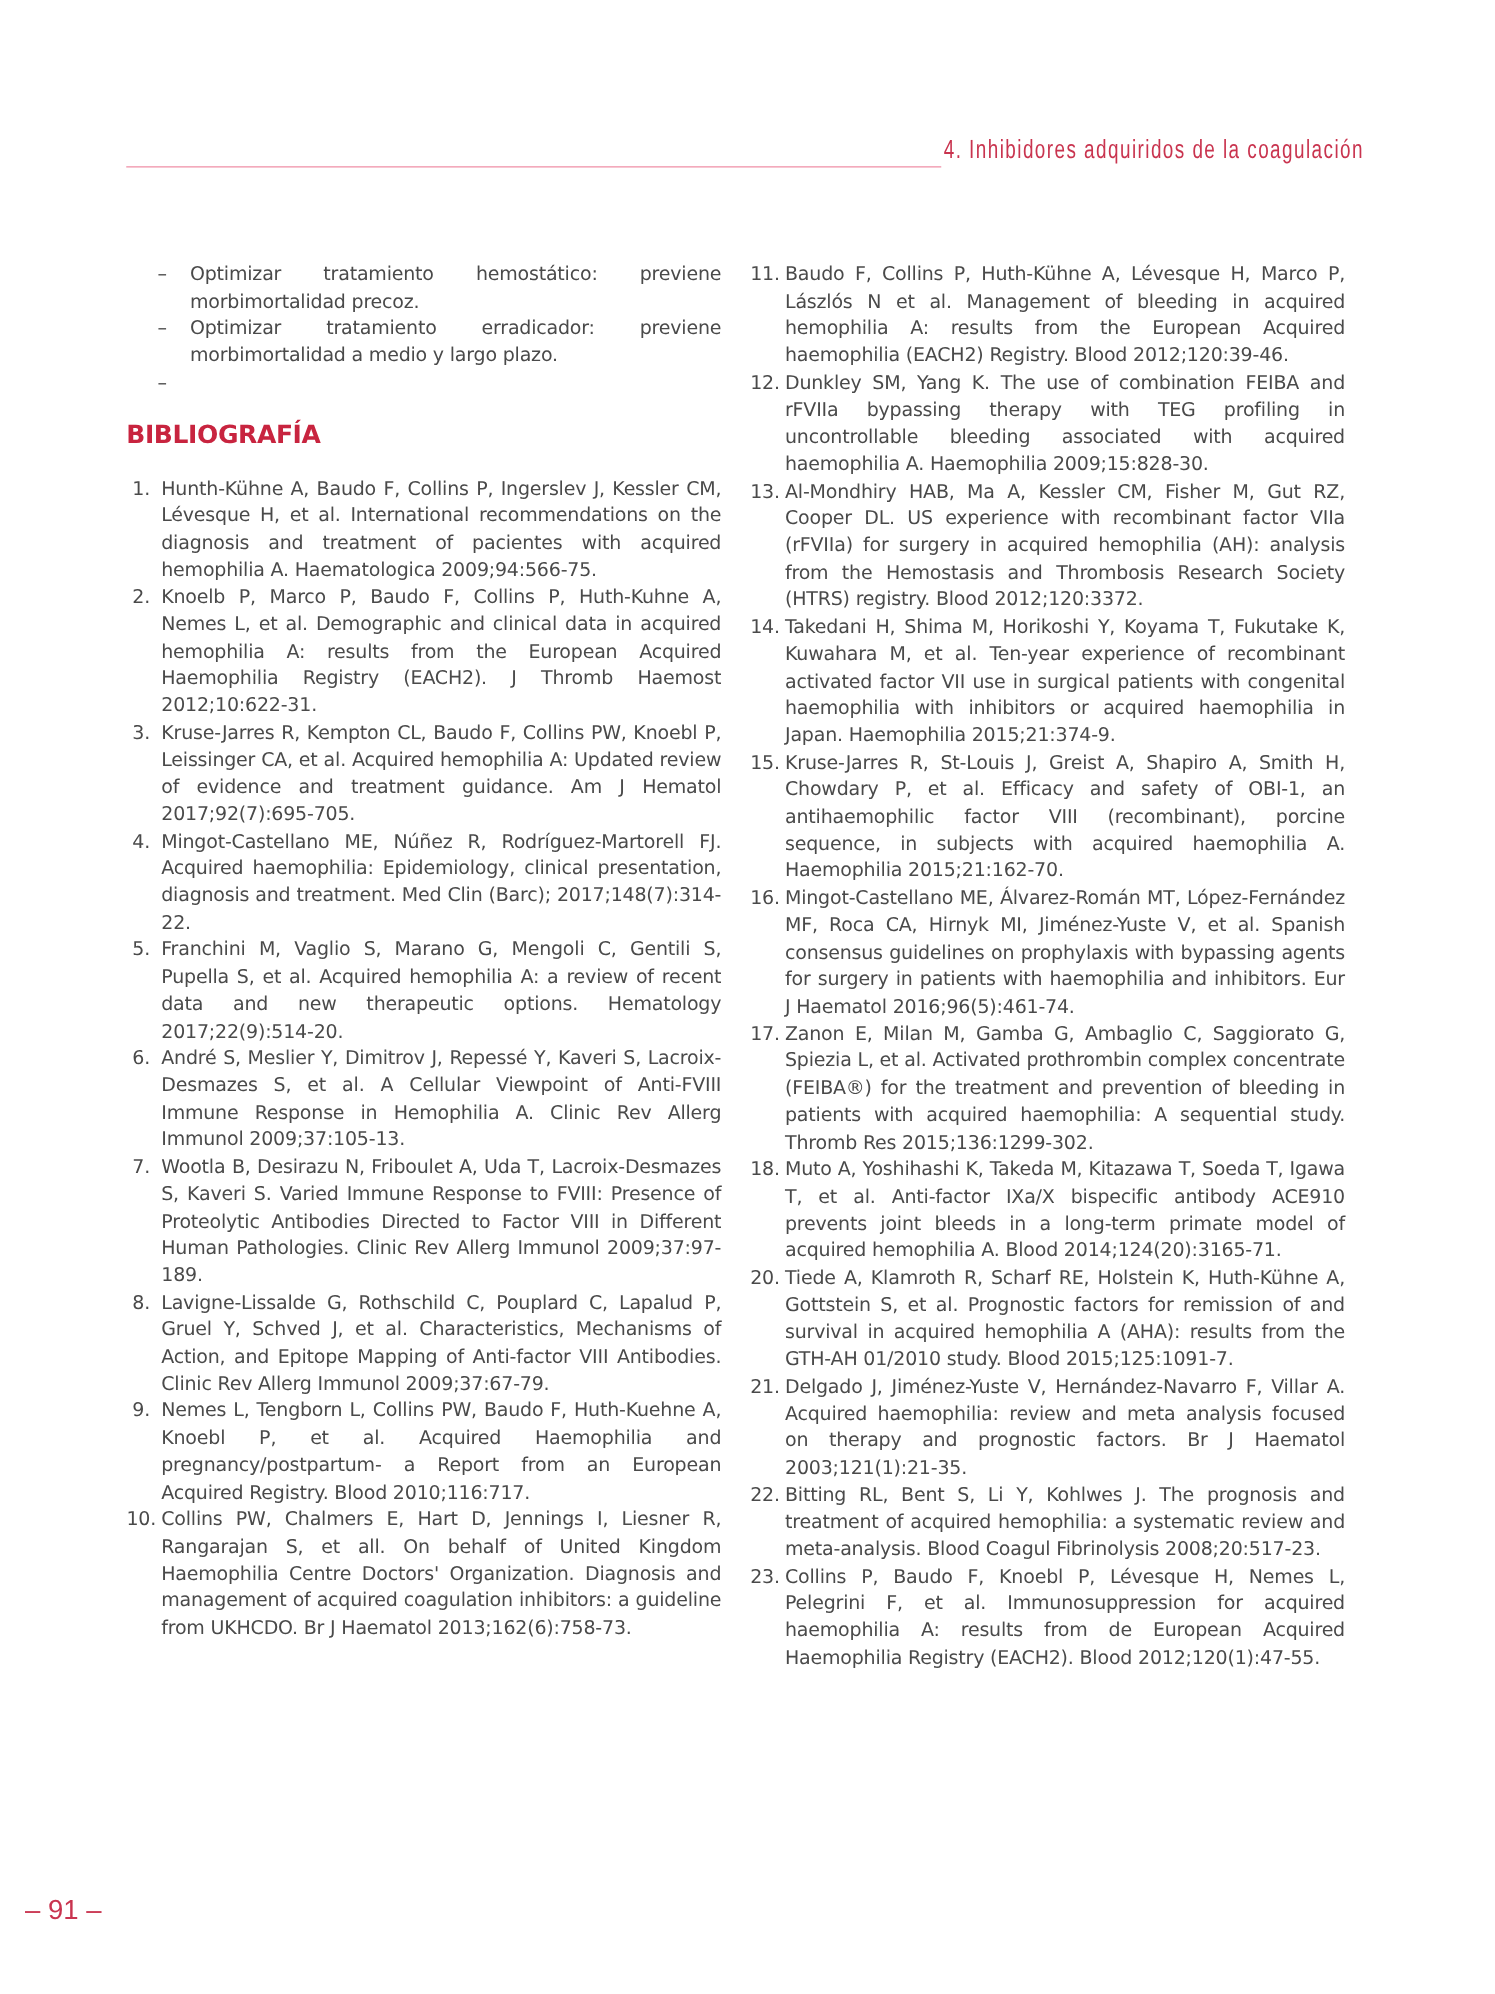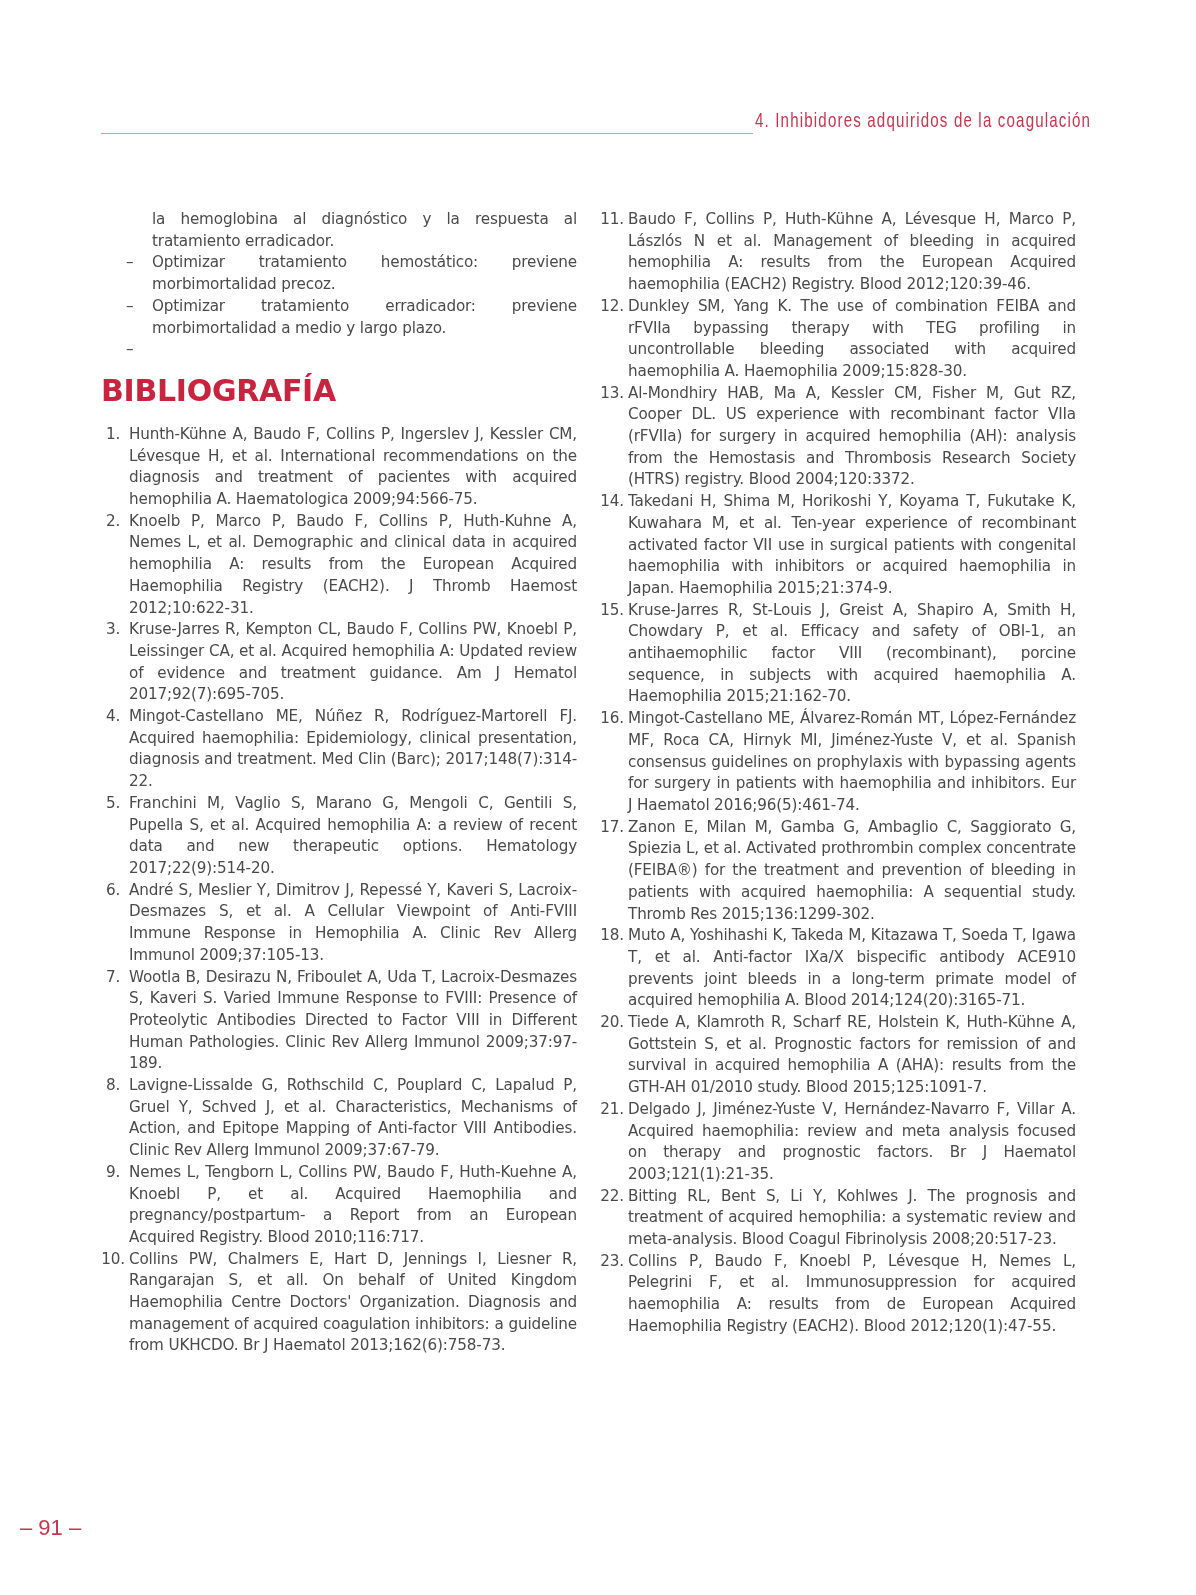--- a/index.html
+++ b/index.html
@@ -13,37 +13,36 @@
                   transform: scaleX(0.72); transform-origin: left top; white-space: nowrap; }
   .col { position: absolute; top: 209px; width: 476px; font-size: 15.2px; line-height: 21.7px;
          letter-spacing: -0.15px; }
   .col-left { left: 101px; }
   .col-right { left: 600px; }
   .para { margin: 0 0 0 51px; text-align: justify; }
   ul.bullets { list-style: none; margin: 0; padding: 0; }
   ul.bullets li { position: relative; padding-left: 51px; text-align: justify; }
   ul.bullets li .dash { position: absolute; left: 25px; top: 0; }
   h2.section-title { margin: 41px 0 22px 0; font-family: "DejaVu Sans", sans-serif;
-                     font-weight: bold; font-size: 30px; color: #c8243f; letter-spacing: -0.3px; }
+                     font-weight: bold; font-size: 20px; color: #c8243f; letter-spacing: -0.3px; }
   ol.refs { list-style: none; margin: 0; padding: 0; }
   ol.refs li { position: relative; padding-left: 28px; text-align: justify; }
   ol.refs li .num { position: absolute; left: 0; top: 0; width: 24px; text-align: center; }
   .col-right ol.refs li { padding-left: 28px; }
   .page-number { position: absolute; left: 0; width: 1196px; top: 1515px; text-align: left;
                  font-family: "Liberation Sans Narrow", "Liberation Sans", sans-serif;
                  font-size: 22px; color: #c9344f; padding-left: 20px; }
 </style>
 </head>
 <body>
 
 <div class="header-rule"></div>
 <div class="header-title">4. Inhibidores adquiridos de la coagulación</div>
 
 <div class="col col-left">
-  <p class="para">la hemoglobina al diagnóstico y la respuesta al tratamiento erradicador.</p>
   <ul class="bullets">
     <li><span class="dash">–</span><span>Optimizar tratamiento hemostático: previene morbimortalidad precoz.</span></li>
     <li><span class="dash">–</span><span>Optimizar tratamiento erradicador: previene morbimortalidad a medio y largo plazo.</span></li>
     <li><span class="dash">–</span></li>
   </ul>
   <h2 class="section-title">BIBLIOGRAFÍA</h2>
   <ol class="refs">
     <li><span class="num">1.</span><span>Hunth-Kühne A, Baudo F, Collins P, Ingerslev J, Kessler CM, Lévesque H, et al. International recommendations on the diagnosis and treatment of pacientes with acquired hemophilia A. Haematologica 2009;94:566-75.</span></li>
     <li><span class="num">2.</span><span>Knoelb P, Marco P, Baudo F, Collins P, Huth-Kuhne A, Nemes L, et al. Demographic and clinical data in acquired hemophilia A: results from the European Acquired Haemophilia Registry (EACH2). J Thromb Haemost 2012;10:622-31.</span></li>
     <li><span class="num">3.</span><span>Kruse-Jarres R, Kempton CL, Baudo F, Collins PW, Knoebl P, Leissinger CA, et al. Acquired hemophilia A: Updated review of evidence and treatment guidance. Am J Hematol 2017;92(7):695-705.</span></li>
@@ -54,21 +53,21 @@
     <li><span class="num">8.</span><span>Lavigne-Lissalde G, Rothschild C, Pouplard C, Lapalud P, Gruel Y, Schved J, et al. Characteristics, Mechanisms of Action, and Epitope Mapping of Anti-factor VIII Antibodies. Clinic Rev Allerg Immunol 2009;37:67-79.</span></li>
     <li><span class="num">9.</span><span>Nemes L, Tengborn L, Collins PW, Baudo F, Huth-Kuehne A, Knoebl P, et al. Acquired Haemophilia and pregnancy/postpartum- a Report from an European Acquired Registry. Blood 2010;116:717.</span></li>
     <li><span class="num">10.</span><span>Collins PW, Chalmers E, Hart D, Jennings I, Liesner R, Rangarajan S, et all. On behalf of United Kingdom Haemophilia Centre Doctors' Organization. Diagnosis and management of acquired coagulation inhibitors: a guideline from UKHCDO. Br J Haematol 2013;162(6):758-73.</span></li>
   </ol>
 </div>
 
 <div class="col col-right">
   <ol class="refs">
     <li><span class="num">11.</span><span>Baudo F, Collins P, Huth-Kühne A, Lévesque H, Marco P, Lászlós N et al. Management of bleeding in acquired hemophilia A: results from the European Acquired haemophilia (EACH2) Registry. Blood 2012;120:39-46.</span></li>
     <li><span class="num">12.</span><span>Dunkley SM, Yang K. The use of combination FEIBA and rFVIIa bypassing therapy with TEG profiling in uncontrollable bleeding associated with acquired haemophilia A. Haemophilia 2009;15:828-30.</span></li>
-    <li><span class="num">13.</span><span>Al-Mondhiry HAB, Ma A, Kessler CM, Fisher M, Gut RZ, Cooper DL. US experience with recombinant factor VIIa (rFVIIa) for surgery in acquired hemophilia (AH): analysis from the Hemostasis and Thrombosis Research Society (HTRS) registry. Blood 2004;120:3372.</span></li>
+    <li><span class="num">13.</span><span>Al-Mondhiry HAB, Ma A, Kessler CM, Fisher M, Gut RZ, Cooper DL. US experience with recombinant factor VIIa (rFVIIa) for surgery in acquired hemophilia (AH): analysis from the Hemostasis and Thrombosis Research Society (HTRS) registry. Blood 2012;120:3372.</span></li>
     <li><span class="num">14.</span><span>Takedani H, Shima M, Horikoshi Y, Koyama T, Fukutake K, Kuwahara M, et al. Ten-year experience of recombinant activated factor VII use in surgical patients with congenital haemophilia with inhibitors or acquired haemophilia in Japan. Haemophilia 2015;21:374-9.</span></li>
     <li><span class="num">15.</span><span>Kruse-Jarres R, St-Louis J, Greist A, Shapiro A, Smith H, Chowdary P, et al. Efficacy and safety of OBI-1, an antihaemophilic factor VIII (recombinant), porcine sequence, in subjects with acquired haemophilia A. Haemophilia 2015;21:162-70.</span></li>
     <li><span class="num">16.</span><span>Mingot-Castellano ME, Álvarez-Román MT, López-Fernández MF, Roca CA, Hirnyk MI, Jiménez-Yuste V, et al. Spanish consensus guidelines on prophylaxis with bypassing agents for surgery in patients with haemophilia and inhibitors. Eur J Haematol 2016;96(5):461-74.</span></li>
     <li><span class="num">17.</span><span>Zanon E, Milan M, Gamba G, Ambaglio C, Saggiorato G, Spiezia L, et al. Activated prothrombin complex concentrate (FEIBA®) for the treatment and prevention of bleeding in patients with acquired haemophilia: A sequential study. Thromb Res 2015;136:1299-302.</span></li>
     <li><span class="num">18.</span><span>Muto A, Yoshihashi K, Takeda M, Kitazawa T, Soeda T, Igawa T, et al. Anti-factor IXa/X bispecific antibody ACE910 prevents joint bleeds in a long-term primate model of acquired hemophilia A. Blood 2014;124(20):3165-71.</span></li>
     <li><span class="num">20.</span><span>Tiede A, Klamroth R, Scharf RE, Holstein K, Huth-Kühne A, Gottstein S, et al. Prognostic factors for remission of and survival in acquired hemophilia A (AHA): results from the GTH-AH 01/2010 study. Blood 2015;125:1091-7.</span></li>
     <li><span class="num">21.</span><span>Delgado J, Jiménez-Yuste V, Hernández-Navarro F, Villar A. Acquired haemophilia: review and meta analysis focused on therapy and prognostic factors. Br J Haematol 2003;121(1):21-35.</span></li>
     <li><span class="num">22.</span><span>Bitting RL, Bent S, Li Y, Kohlwes J. The prognosis and treatment of acquired hemophilia: a systematic review and meta-analysis. Blood Coagul Fibrinolysis 2008;20:517-23.</span></li>
     <li><span class="num">23.</span><span>Collins P, Baudo F, Knoebl P, Lévesque H, Nemes L, Pelegrini F, et al. Immunosuppression for acquired haemophilia A: results from de European Acquired Haemophilia Registry (EACH2). Blood 2012;120(1):47-55.</span></li>
   </ol>

